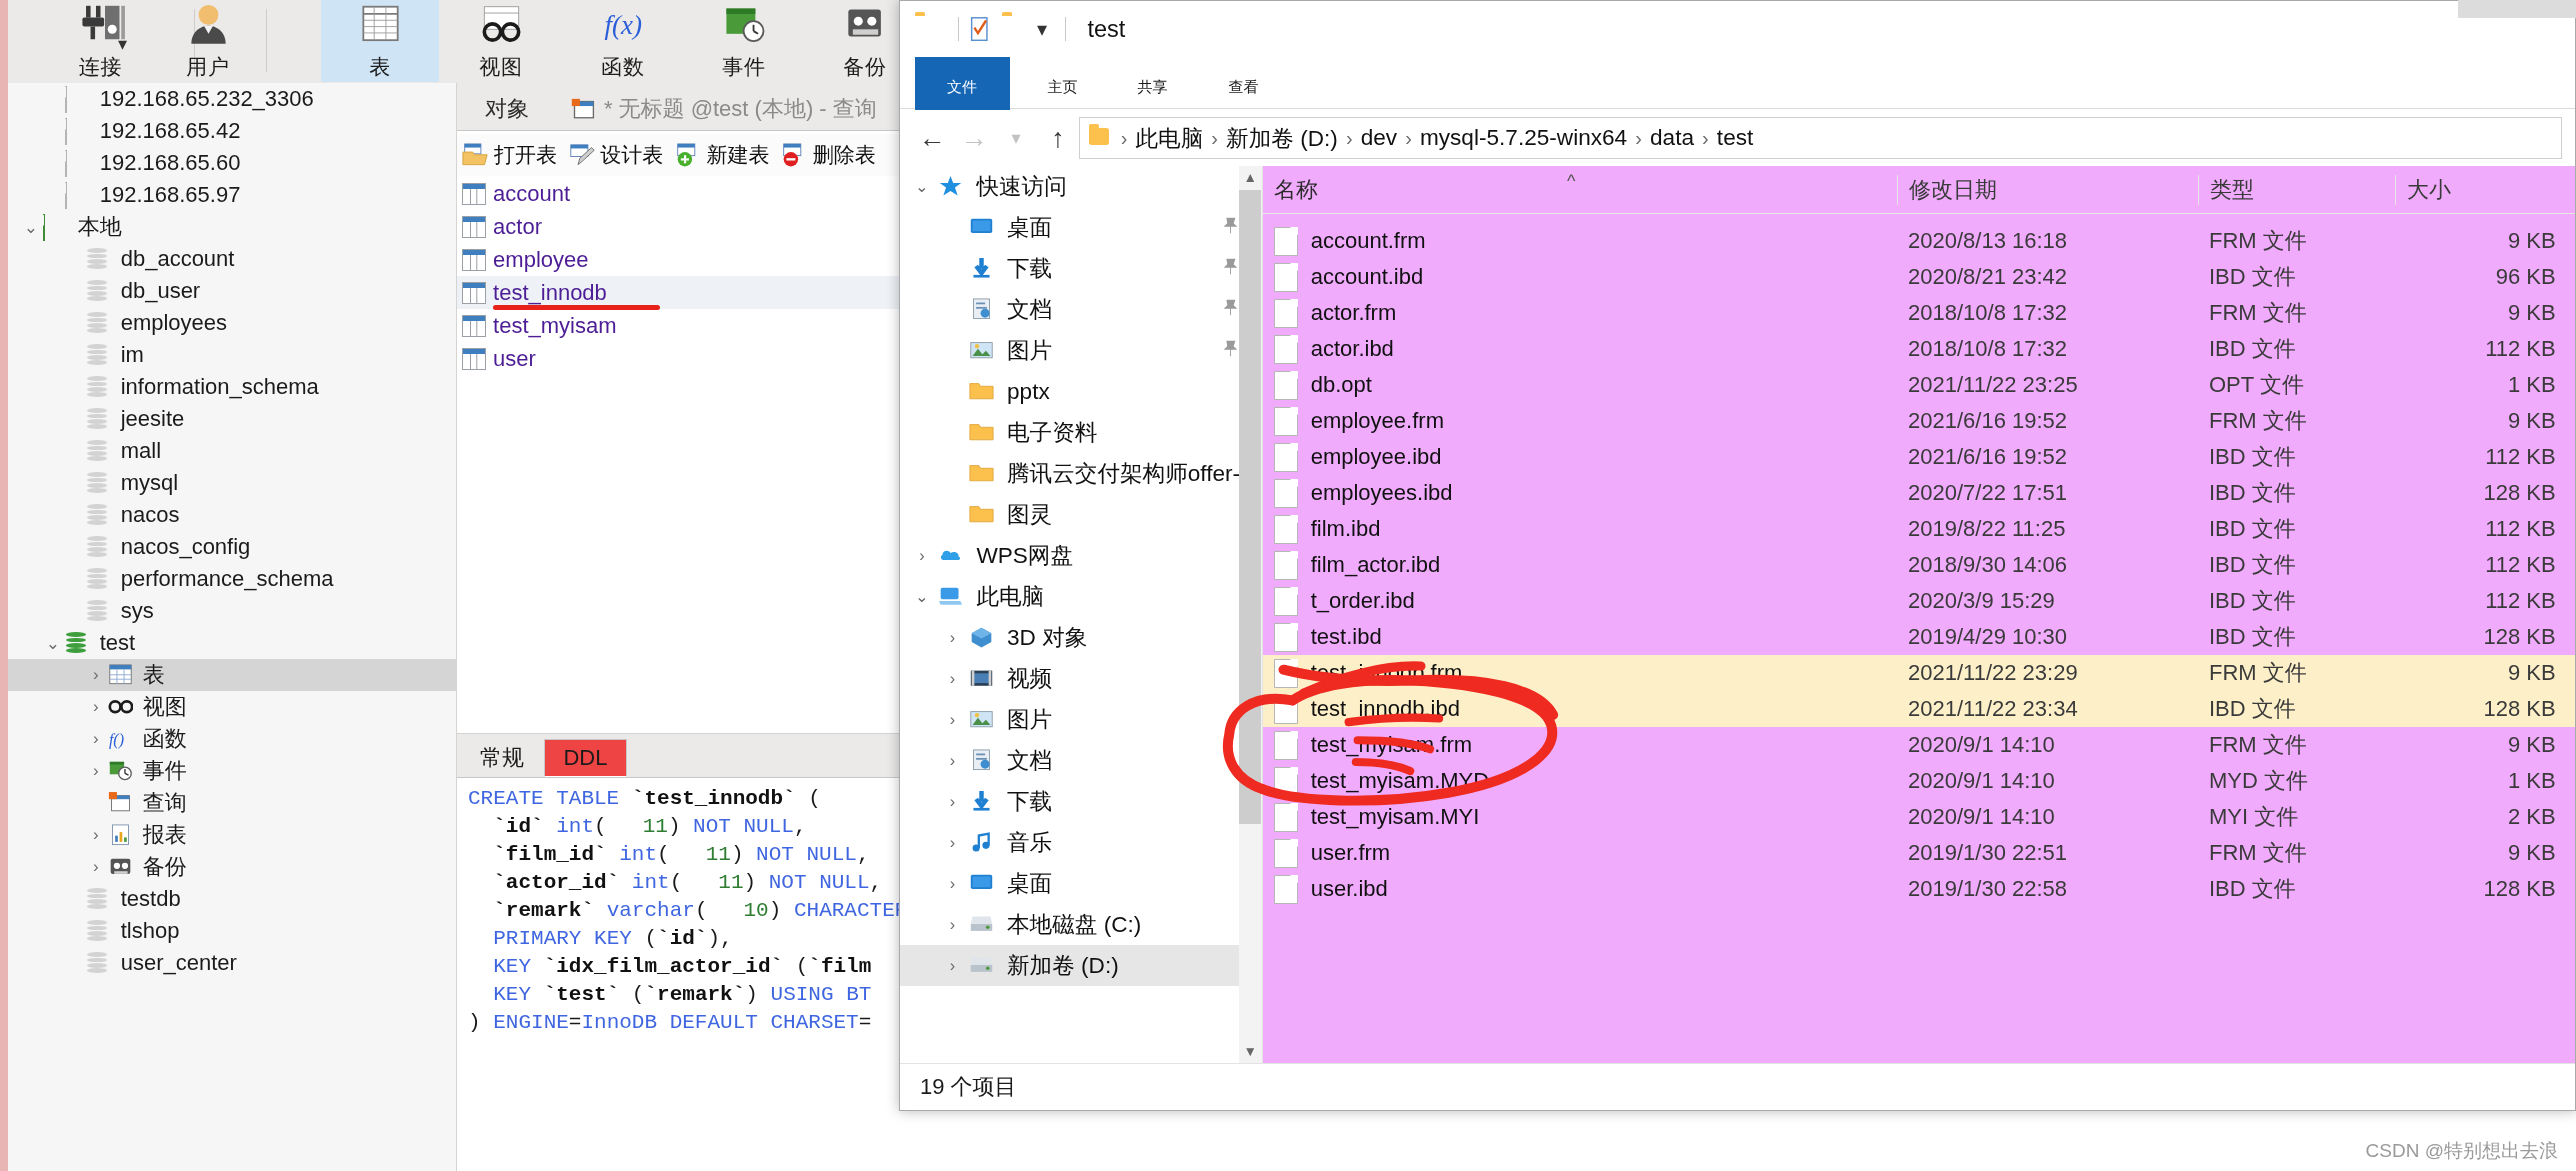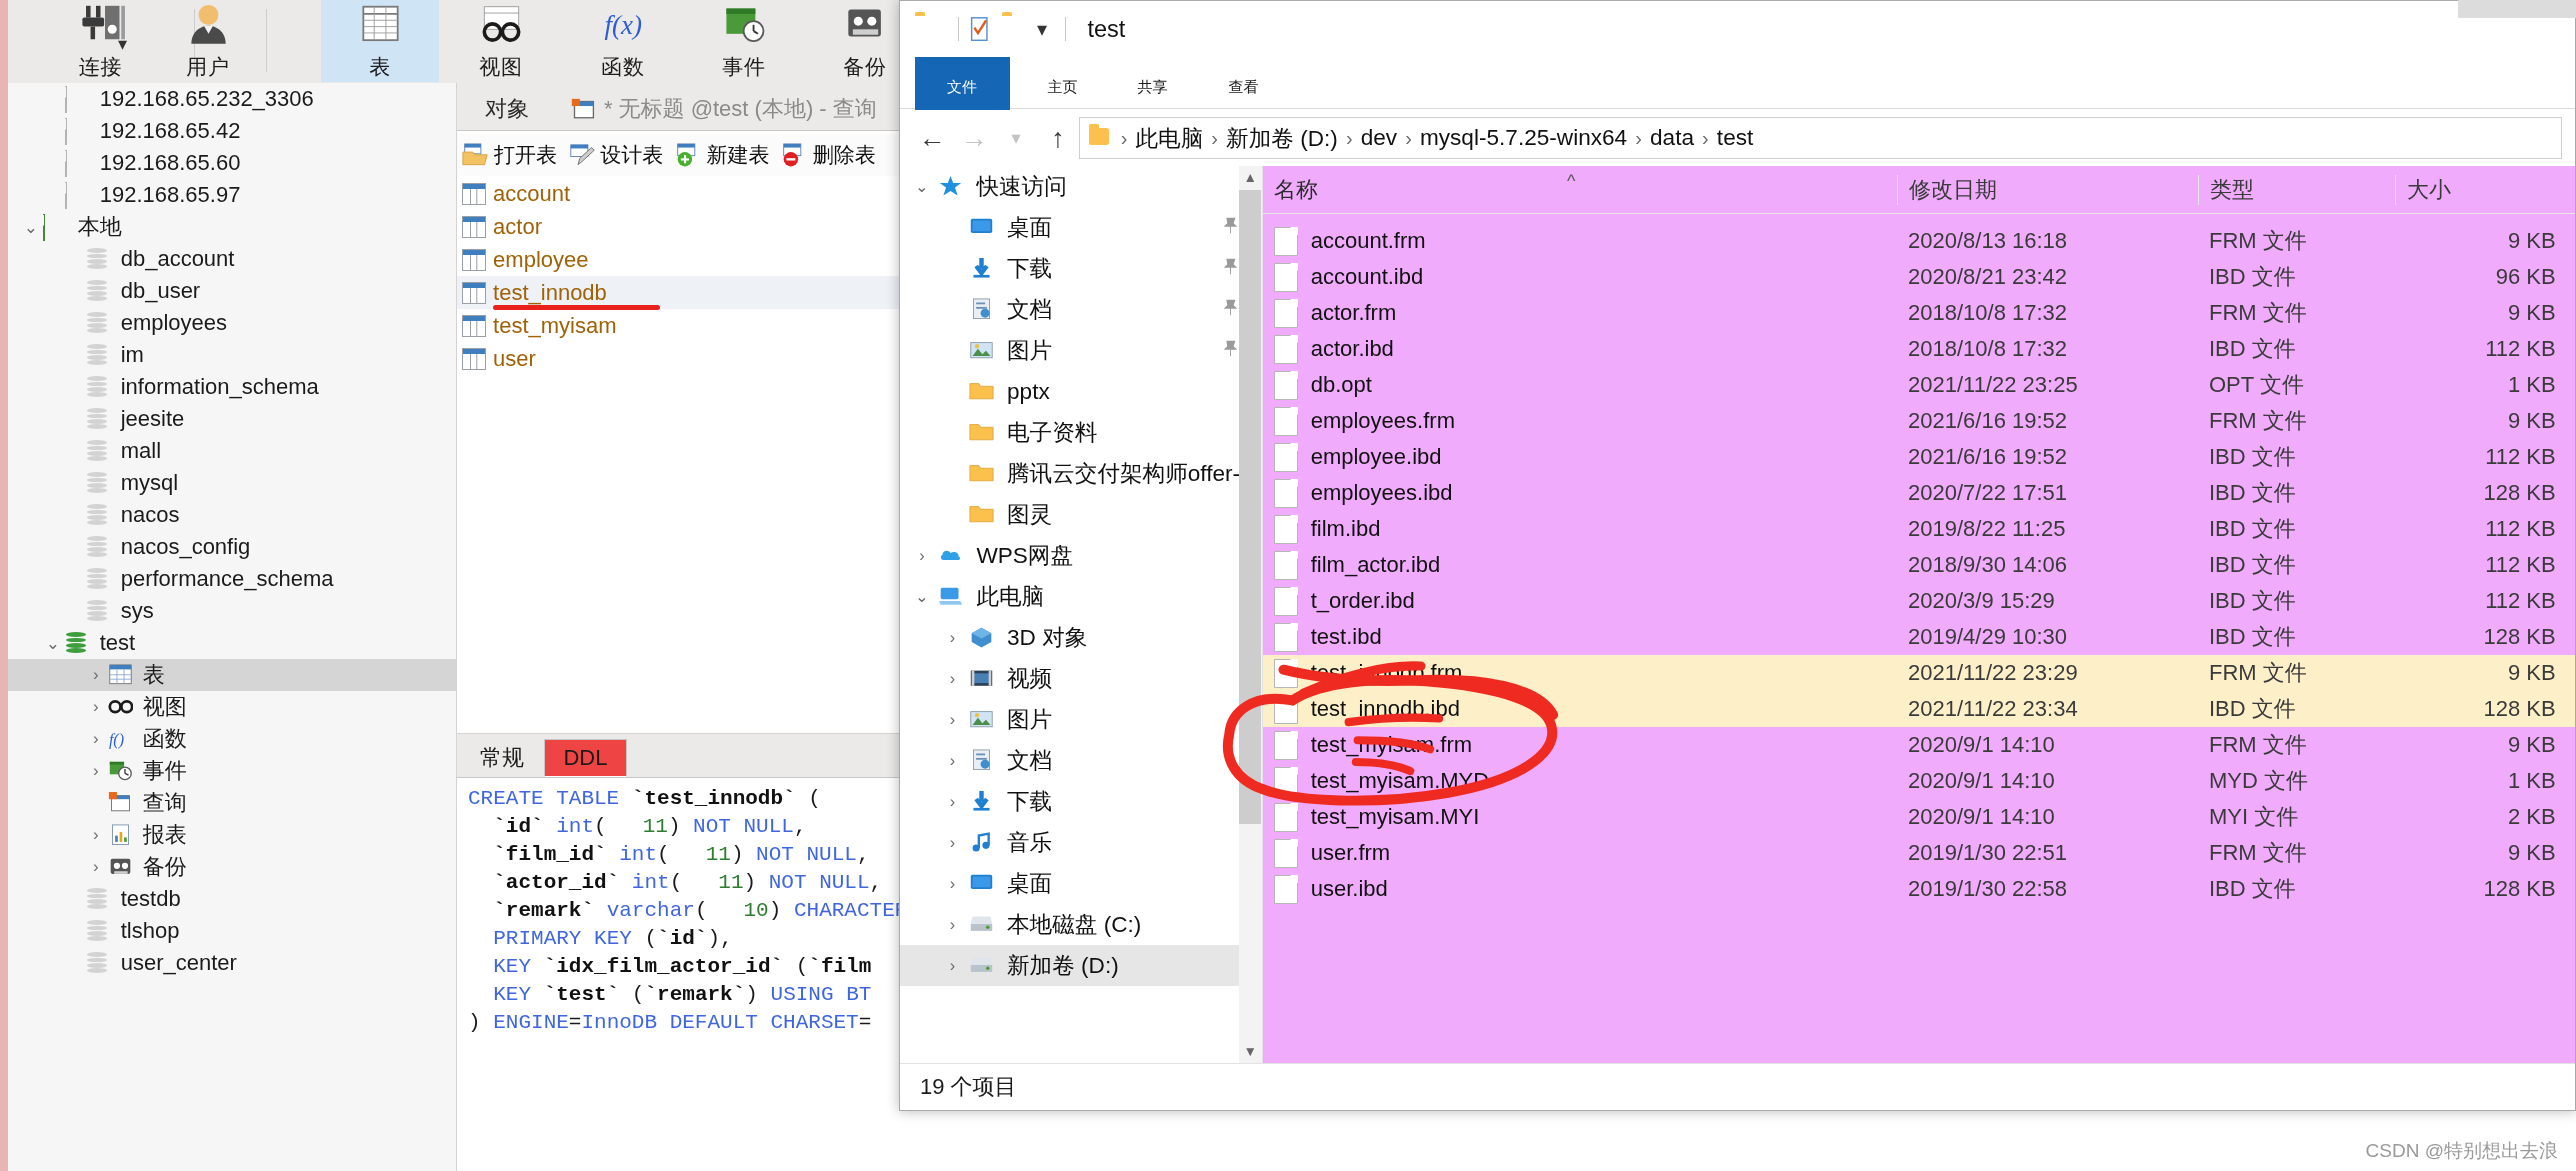--- a/index.html
+++ b/index.html
@@ -34,21 +34,21 @@
   .conn-ic{width:23.5px;height:22.6px;background:#c9c9c9;position:relative;border:0.9px solid #b4b4b4;box-sizing:border-box;}
   .conn-ic:after{content:"";position:absolute;right:0px;top:0px;border-left:11.8px solid transparent;border-top:11.8px solid #f6f6f6;}
   .conn-ic.green{background:#4caf3f;border-color:#3d8c33;}
   .nv-tabbar{position:absolute;left:457px;top:83px;width:2119px;height:47px;background:#eceae8;border-bottom:0.9px solid #c9c7c5;}
   .nv-tab{position:absolute;top:5.4px;height:41px;display:flex;align-items:center;font-size:22px;color:#2b2b2b;padding:0 12.7px;box-sizing:border-box;white-space:nowrap;}
   .nv-tab.query{color:#8a8a8a;}
   .nv-objtoolbar{position:absolute;left:457px;top:134px;width:444px;height:42px;display:flex;align-items:center;background:#fbfbfb;}
   .nv-tb-item{display:flex;align-items:center;font-size:21px;color:#111;margin-right:11.8px;white-space:nowrap;}
   .nv-tb-item .ti{width:27px;height:23.5px;margin-right:4.5px;position:relative;flex:0 0 27px;}
   .nv-tablelist{position:absolute;left:457px;top:177px;width:444px;height:534px;background:#fff;}
-  .nv-table-row{height:33px;display:flex;align-items:center;font-size:22px;color:#a16207;padding-left:5.4px;position:relative;}
+  .nv-table-row{height:33px;display:flex;align-items:center;font-size:22px;color:#4c1d95;padding-left:5.4px;position:relative;}
   .nv-table-row.sel{background:#eef2f7;}
   .tbl-ic{width:23.5px;height:22px;margin-right:7.2px;flex:0 0 23.5px;background:#fff;border:1.8px solid #9aa0a6;box-sizing:border-box;position:relative;}
   .tbl-ic:before{content:"";position:absolute;left:0;top:0;right:0;height:5.4px;background:#3f7fbf;}
   .tbl-ic:after{content:"";position:absolute;left:6.3px;top:5.4px;bottom:0;width:1.8px;background:#9aa0a6;box-shadow:6.3px 0 0 #9aa0a6;}
   .redline{position:absolute;height:5.4px;background:#e8211a;border-radius:2.7px;}
 
   
   .nv-ddl{position:absolute;left:457px;top:733px;width:444px;height:438px;background:#fff;border-top:0.9px solid #d6d4d2;}
   .ddl-tabs{position:absolute;left:0;top:0;height:43px;width:100%;border-bottom:0.9px solid #c9c7c5;background:#eceae8;}
   .ddl-tab{position:absolute;top:5.4px;height:38px;display:flex;align-items:center;justify-content:center;font-size:22px;color:#1b1b1b;padding:0 14.5px;box-sizing:border-box;}
@@ -780,21 +780,21 @@
               <span class="file-ic"></span>
               <span>db.opt</span>
             </div>
             <div class="c-date">2021/11/22 23:25</div>
             <div class="c-type">OPT 文件</div>
             <div class="c-size">1 KB</div>
           </div>
           <div class="fl-row">
             <div class="c-name">
               <span class="file-ic"></span>
-              <span>employees.frm</span>
+              <span>employee.frm</span>
             </div>
             <div class="c-date">2021/6/16 19:52</div>
             <div class="c-type">FRM 文件</div>
             <div class="c-size">9 KB</div>
           </div>
           <div class="fl-row">
             <div class="c-name">
               <span class="file-ic"></span>
               <span>employee.ibd</span>
             </div>

